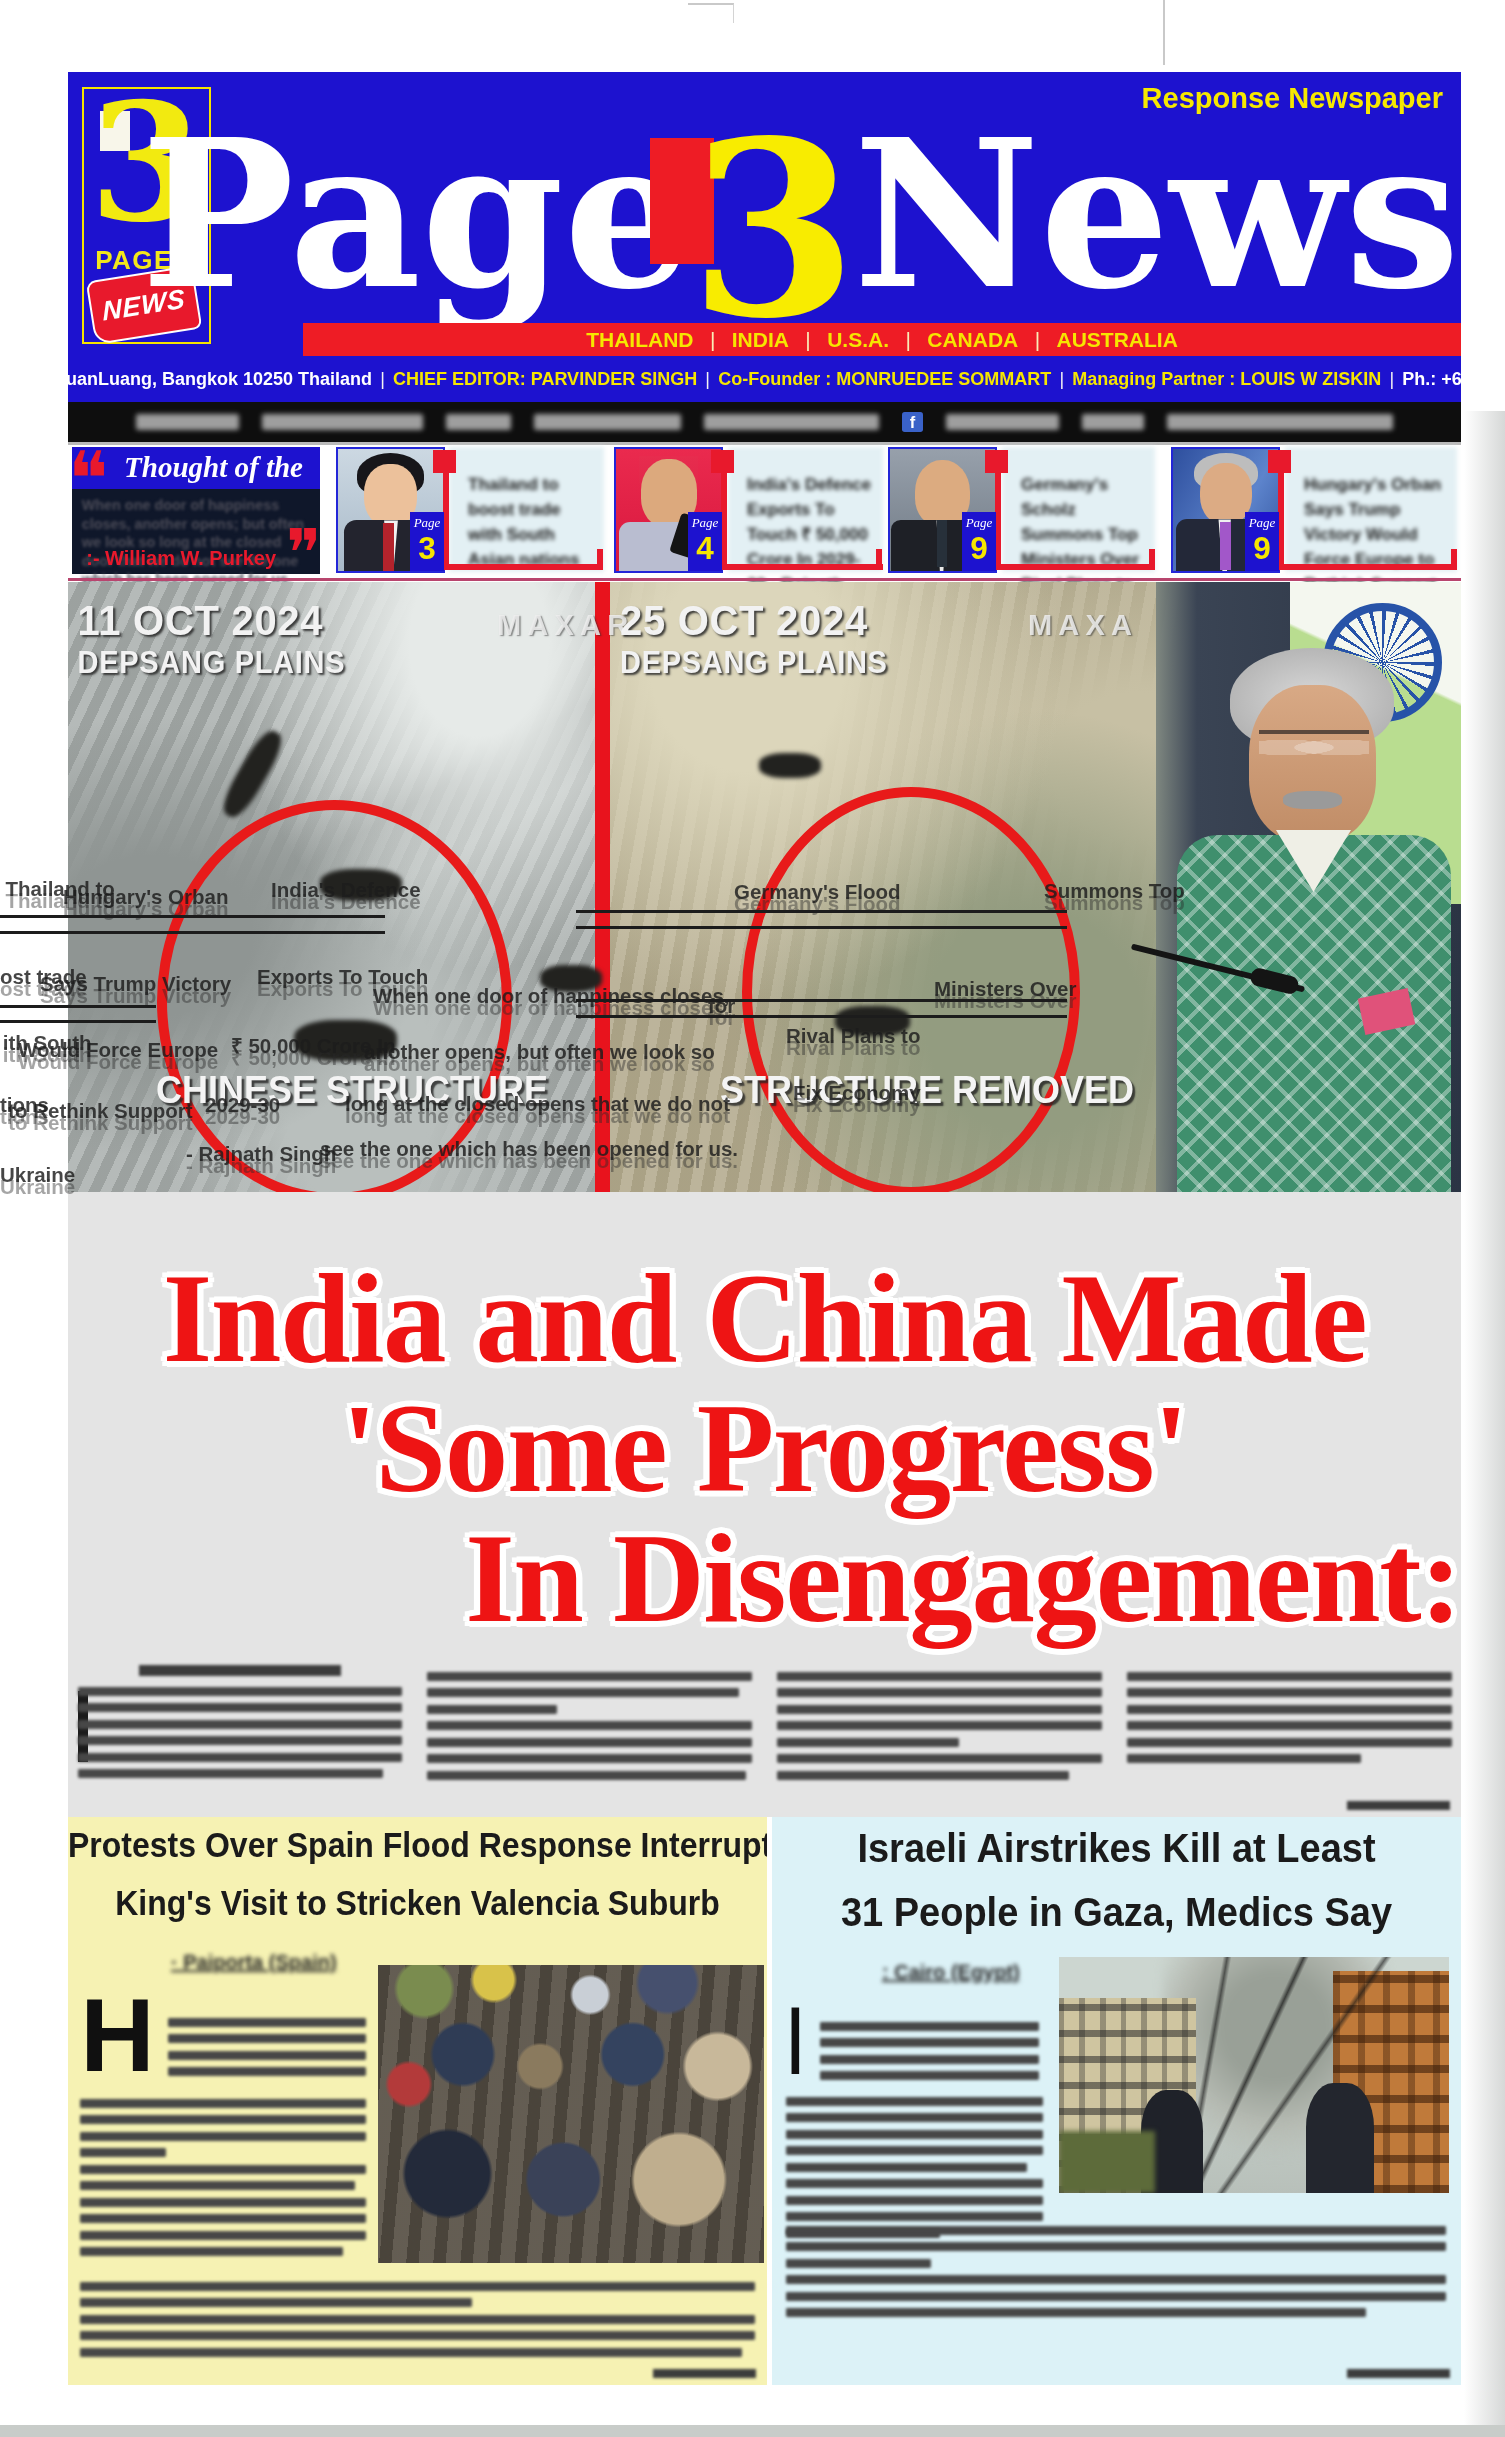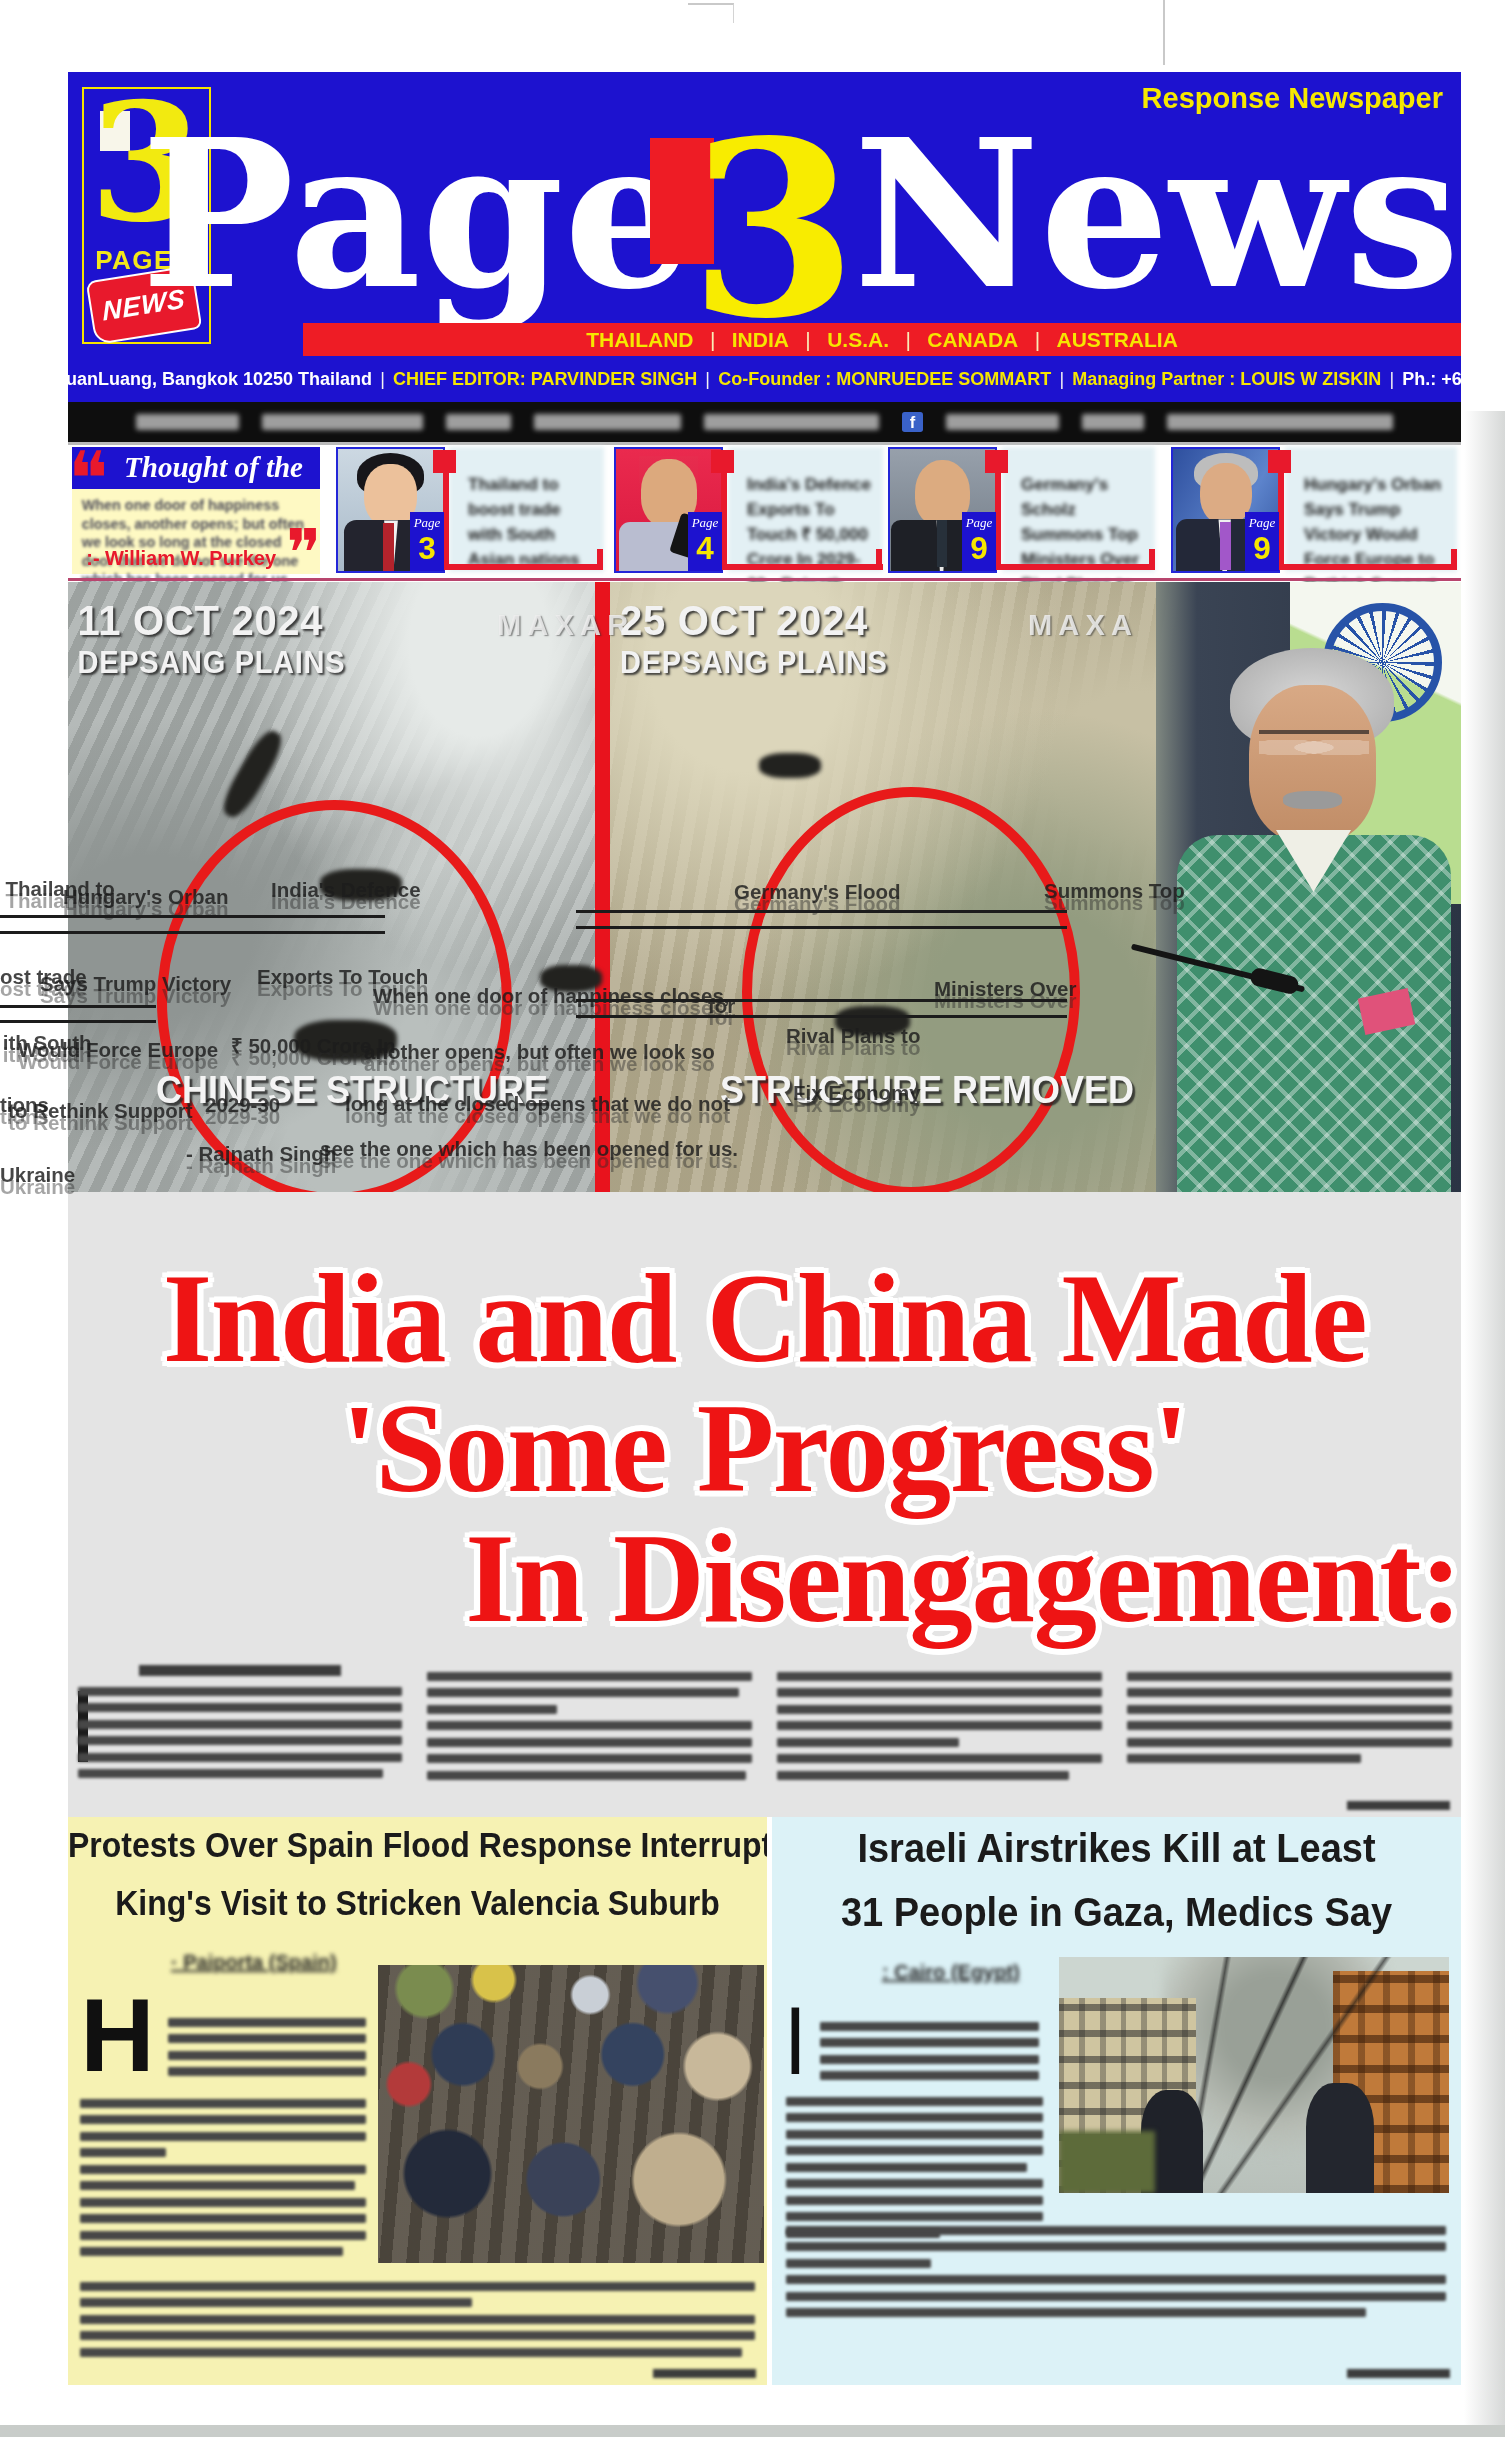--- a/index.html
+++ b/index.html
@@ -35,21 +35,21 @@
   .meta{left:68px;top:402px;width:1393px;height:40px;background:#0e0e0e;display:flex;align-items:center;justify-content:center;gap:23px;}
   .mseg{height:16.4px;background:#cfcfcf;opacity:.75;filter:blur(2.7px);border-radius:2.1px;}
   .fb{width:20.5px;height:20.5px;background:#3a62c8;color:#fff;font-weight:bold;font-size:16.4px;display:flex;align-items:center;justify-content:center;border-radius:2.7px;}
   .rule{left:68px;top:442px;width:1393px;height:3.4px;background:#b9b9b9;}
 
   
   .trow{left:68px;top:446px;width:1393px;height:131px;background:#fff;}
   .thought{position:absolute;left:4.1px;top:1.4px;width:248px;height:127px;}
   .thought .hd{position:absolute;left:0;top:0;right:0;height:42px;background:#1d12cf;color:#fff;font-family:"Liberation Serif",serif;font-style:italic;font-weight:bold;font-size:29px;line-height:41px;padding-left:52px;}
   .thought .oq{position:absolute;left:-4.1px;top:-12.3px;font-size:75px;color:#e8192c;font-family:"DejaVu Serif",serif;z-index:3;}
-  .thought .bd{position:absolute;left:0;top:42px;right:0;bottom:0;background:#fef9c3;padding:6.8px 9.6px 2.7px 9.6px;}
+  .thought .bd{position:absolute;left:0;top:42px;right:0;bottom:0;background:#0f172a;padding:6.8px 9.6px 2.7px 9.6px;}
   .thought .qt{font-size:14.4px;line-height:18.5px;font-weight:bold;color:#4c4c58;filter:blur(1.8px);}
   .thought .att{position:absolute;right:44px;bottom:4.1px;color:#e8192c;font-size:20px;font-weight:bold;}
   .thought .cq{position:absolute;right:-1.4px;bottom:-18px;font-size:66px;color:#e8192c;font-family:"DejaVu Serif",serif;}
 
   .tphoto{position:absolute;top:1.4px;width:105px;height:122px;border:2.1px solid #2326d8;overflow:hidden;}
   .ttext{position:absolute;top:1.4px;height:125px;background:#e3f0f4;padding:25px 6.8px 5.5px 19px;box-sizing:border-box;font-size:17px;line-height:25px;font-weight:bold;color:#1c1c1c;filter:blur(2.1px);}
   .rsq{position:absolute;width:23px;height:23px;background:#e8192c;top:4.1px;z-index:4;}
   .rlv{position:absolute;width:6.2px;background:#e8192c;top:20.5px;height:97px;z-index:3;}
   .rlh{position:absolute;height:6.2px;background:#e8192c;top:118px;z-index:3;}
   .rlt{position:absolute;width:6.2px;height:19px;background:#e8192c;top:103px;z-index:3;}

